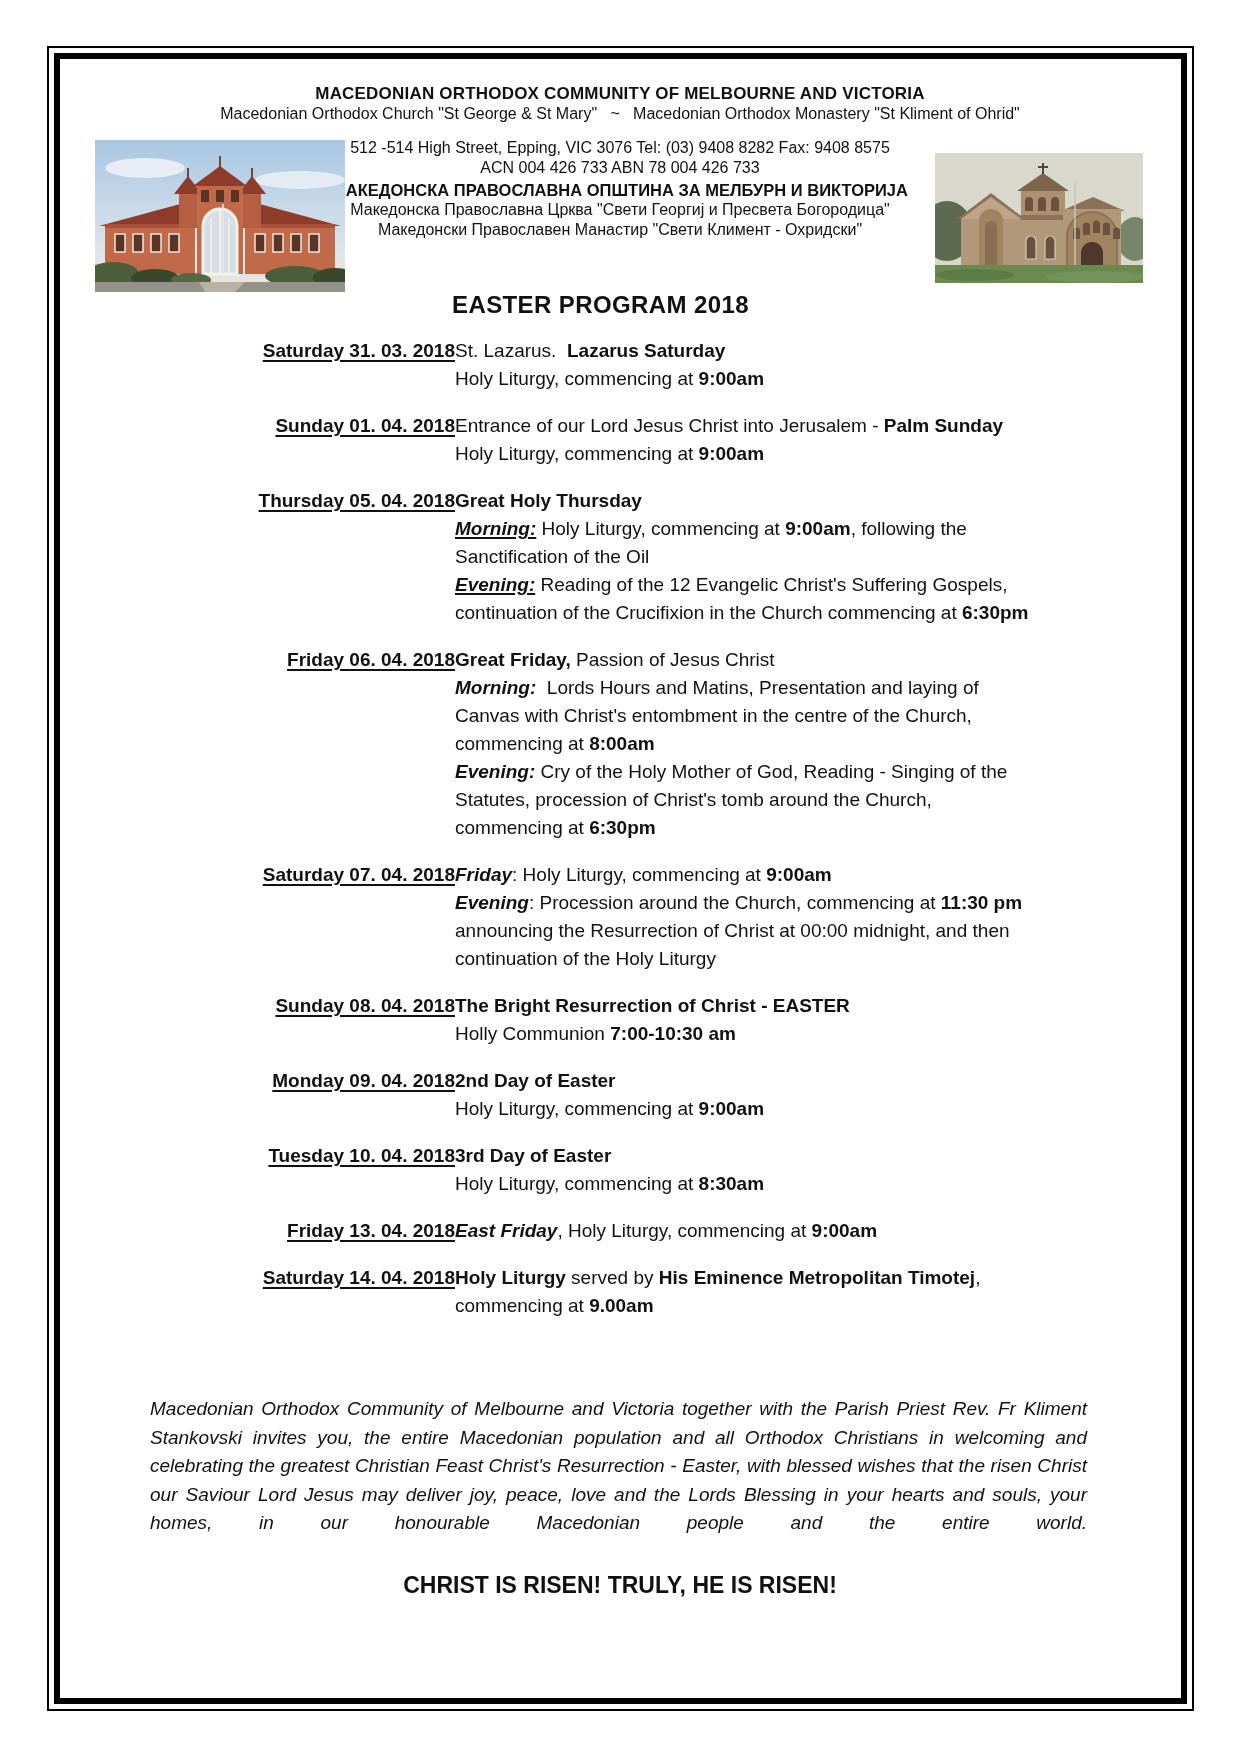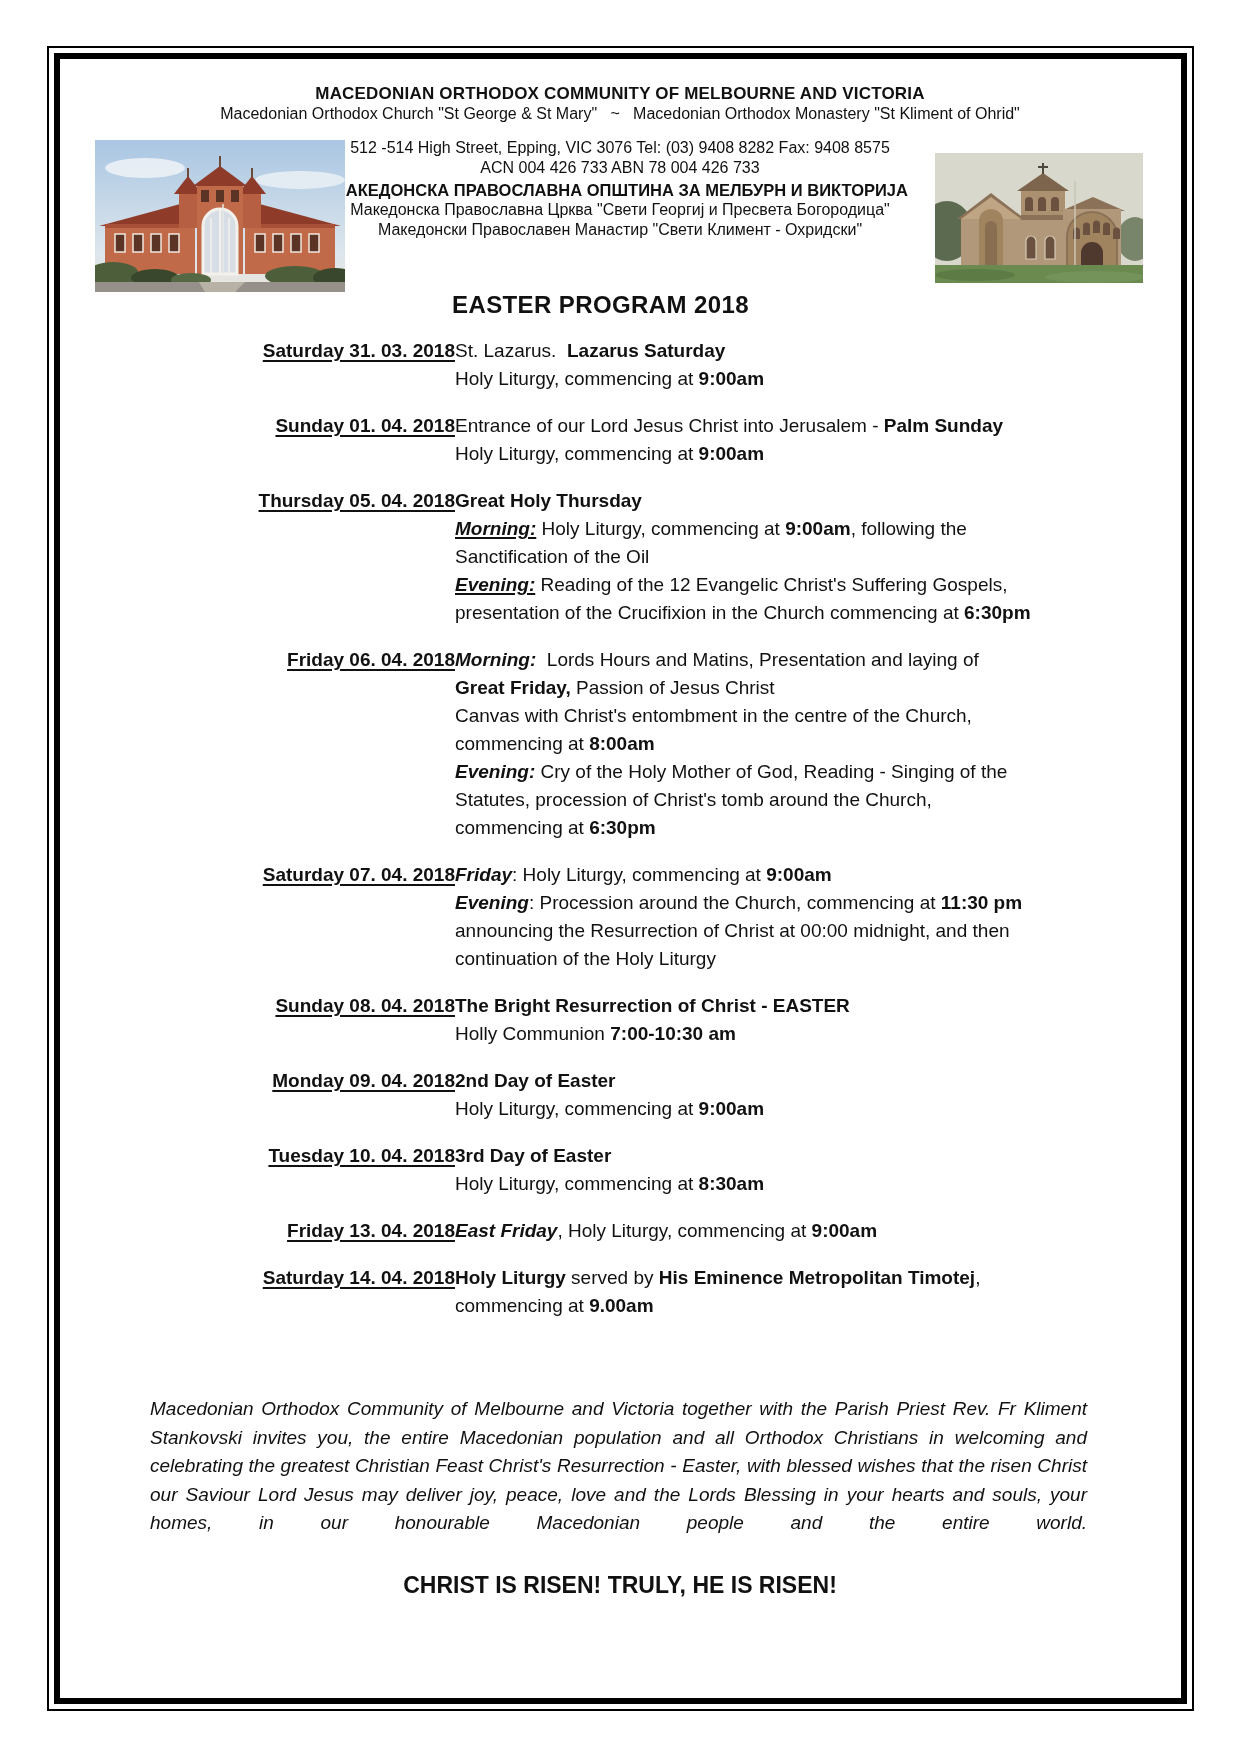--- a/index.html
+++ b/index.html
@@ -193,28 +193,28 @@
           <div class="entry-line"><span>Holy Liturgy, commencing at </span><span class="b">9:00am</span></div>
         </div>
       </div>
       <div class="entry">
         <div class="entry-date">Thursday 05. 04. 2018</div>
         <div class="entry-body">
           <div class="entry-line"><span class="b">Great Holy Thursday</span></div>
           <div class="entry-line"><span class="b i u">Morning:</span><span> Holy Liturgy, commencing at </span><span class="b">9:00am</span><span>, following the</span></div>
           <div class="entry-line"><span>Sanctification of the Oil</span></div>
           <div class="entry-line"><span class="b i u">Evening:</span><span> Reading of the 12 Evangelic Christ's Suffering Gospels,</span></div>
-          <div class="entry-line"><span>presentation of the Crucifixion in the Church commencing at </span><span class="b">6:30pm</span></div>
+          <div class="entry-line"><span>continuation of the Crucifixion in the Church commencing at </span><span class="b">6:30pm</span></div>
         </div>
       </div>
       <div class="entry">
         <div class="entry-date">Friday 06. 04. 2018</div>
         <div class="entry-body">
+          <div class="entry-line"><span class="b">Great Friday,</span><span> Passion of Jesus Christ</span></div>
           <div class="entry-line"><span class="b i">Morning:</span><span>  Lords Hours and Matins, Presentation and laying of</span></div>
-          <div class="entry-line"><span class="b">Great Friday,</span><span> Passion of Jesus Christ</span></div>
           <div class="entry-line"><span>Canvas with Christ's entombment in the centre of the Church,</span></div>
           <div class="entry-line"><span>commencing at </span><span class="b">8:00am</span></div>
           <div class="entry-line"><span class="b i">Evening:</span><span> Cry of the Holy Mother of God, Reading - Singing of the</span></div>
           <div class="entry-line"><span>Statutes, procession of Christ's tomb around the Church,</span></div>
           <div class="entry-line"><span>commencing at </span><span class="b">6:30pm</span></div>
         </div>
       </div>
       <div class="entry">
         <div class="entry-date">Saturday 07. 04. 2018</div>
         <div class="entry-body">

